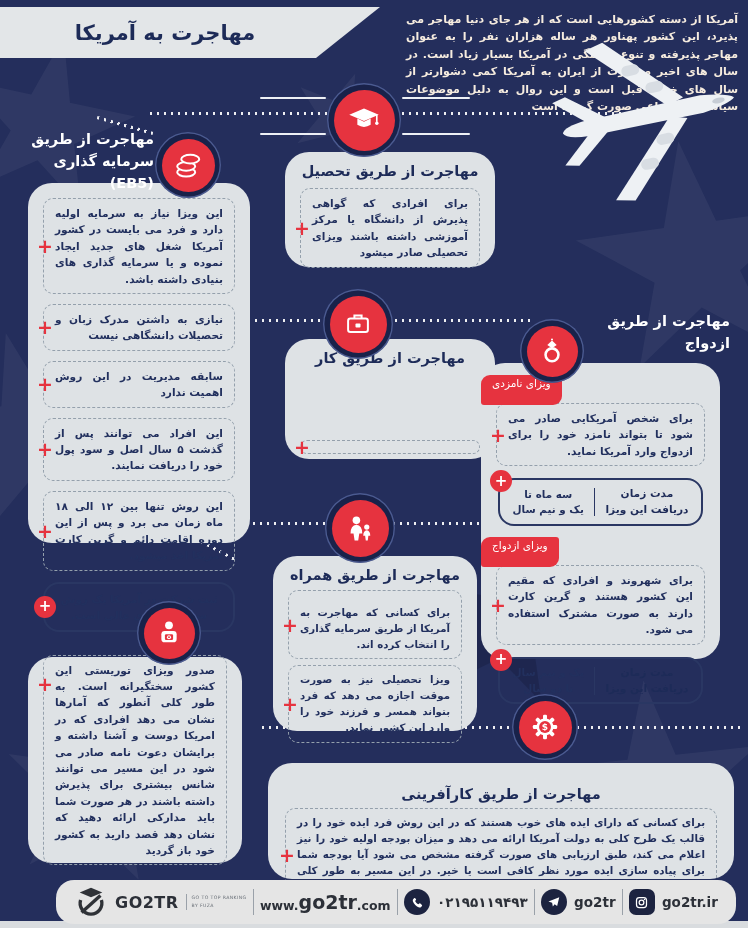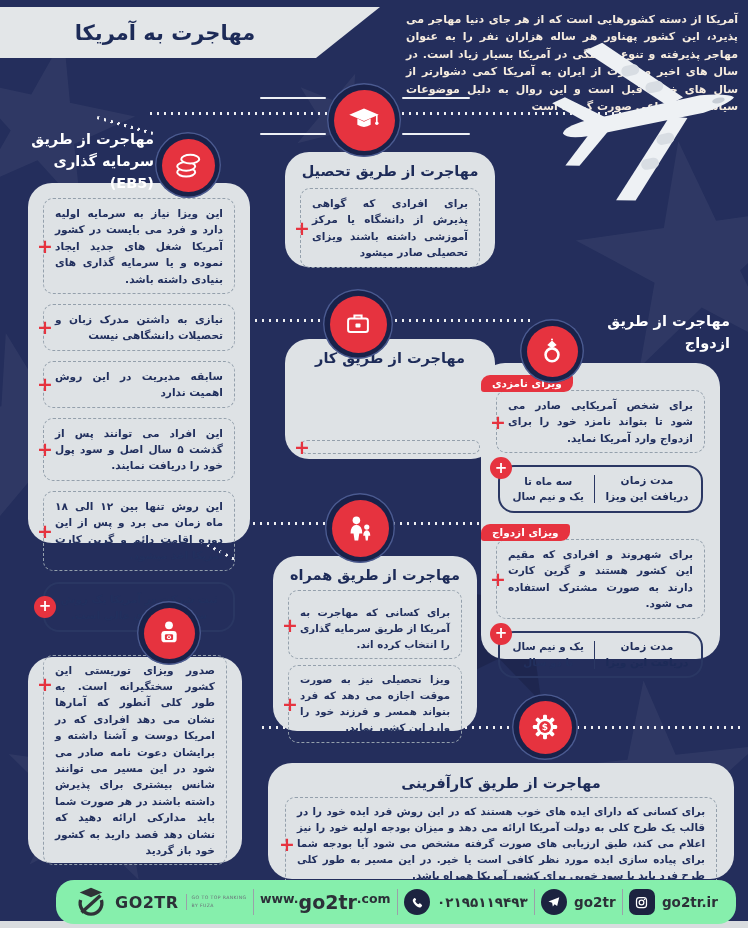--- a/index.html
+++ b/index.html
@@ -36,37 +36,37 @@
   
   .card{position:absolute;background:#dee2e5;border-radius:24px;z-index:4;display:flex;flex-direction:column;justify-content:space-between;}
   .ctitle{direction:rtl;text-align:center;color:#1d2b58;font-weight:bold;font-size:14.5px;padding:11px 10px 4px;}
   .ditem{position:relative;border:1.6px dashed #94a0ac;border-radius:10px;margin:5px 15px;padding:6px 11px;}
   .ditem .itext{margin:0;direction:rtl;text-align:justify;color:#22305e;font-size:10.6px;line-height:1.55;font-weight:bold;}
   .plus{position:absolute;left:-7px;top:50%;transform:translateY(-50%);color:#e6333f;font-size:19px;font-weight:bold;line-height:1;text-shadow:0 0 2px #dee2e5;}
   .solidbox{position:relative;border:2px solid #2a3763;border-radius:16px;margin:6px 15px;padding:7px 12px;}
   .solidbox .itext{margin:0;direction:rtl;text-align:center;color:#22305e;font-size:10.6px;line-height:1.55;font-weight:bold;}
   .circle-plus{position:absolute;width:22px;height:22px;background:#e6333f;border-radius:50%;color:#fff;font-size:15px;font-weight:bold;display:flex;align-items:center;justify-content:center;line-height:1;}
   .outside-title{position:absolute;direction:rtl;color:#fff;font-weight:bold;font-size:14.5px;line-height:1.5;white-space:pre-line;text-align:right;z-index:5;}
-  .pill{align-self:flex-start;margin:4px 18px -7px 0;background:#e6333f;color:#fff;direction:rtl;font-size:10.5px;font-weight:bold;padding:2px 11px 3px;border-radius:9px 3px 9px 3px;z-index:2;}
+  .pill{align-self:flex-start;margin:4px 18px -7px 0;background:#e6333f;color:#fff;direction:rtl;font-size:10.5px;font-weight:normal;padding:2px 11px 16px;border-radius:9px 3px 9px 3px;z-index:2;}
   .duration{position:relative;border:2px solid #2a3763;border-radius:16px;margin:7px 17px;padding:6px 8px;display:flex;direction:rtl;align-items:center;justify-content:center;gap:10px;}
   .duration .dlabel{color:#1d2b58;font-size:10.6px;font-weight:bold;text-align:center;white-space:pre-line;line-height:1.5;}
   .duration .dsep{width:1.6px;height:28px;background:#2a3763;}
   .duration .dvalue{color:#22305e;font-size:10.4px;font-weight:bold;text-align:center;white-space:pre-line;line-height:1.5;}
 
   
   .footer-strip{position:absolute;left:0;bottom:0;width:748px;height:7px;background:#d9dcdf;}
   .footer-bar{
-    position:absolute;left:56px;top:880px;width:680px;height:44px;background:#86efac;border-radius:18px;
+    position:absolute;left:56px;top:880px;width:680px;height:44px;background:#e5e5e5;border-radius:18px;
     display:flex;align-items:center;justify-content:space-between;padding:0 18px;z-index:8;
   }
   .fgroup{display:flex;align-items:center;gap:7px;}
   .fdivider{width:1px;height:26px;background:#9aa1a9;}
   .brand-name{color:#2c3038;font-size:16px;font-weight:bold;letter-spacing:.5px;}
   .brand-tag{color:#6a7078;font-size:4.6px;white-space:pre-line;line-height:1.7;border-left:1px solid #9aa1a9;padding-left:5px;letter-spacing:.4px;}
-  .site{direction:ltr;color:#2c3038;font-size:12.5px;font-weight:bold;display:flex;align-items:flex-start;}
+  .site{direction:ltr;color:#2c3038;font-size:12.5px;font-weight:bold;display:flex;align-items:flex-end;}
   .site .big{font-size:19px;font-weight:bold;}
   .contact-text{color:#2c3038;font-size:13.5px;font-weight:bold;direction:ltr;}
   .roundicon{width:26px;height:26px;border-radius:50%;background:#1c2340;display:flex;align-items:center;justify-content:center;}
 </style>
 </head>
 <body>
 
 <div class="stage">
 
   <div class="star light" style="left:-45px;top:35px;width:180px;height:180px;transform:rotate(12deg);"></div>
@@ -257,21 +257,21 @@
         <circle cx="20" cy="11" r="4.6" fill="#fff"></circle>
         <rect x="11" y="17.5" width="18" height="13.5" rx="4" fill="#fff"></rect>
         <rect x="15.2" y="21.5" width="9.6" height="6.8" rx="1.4" fill="#e6333f"></rect>
         <circle cx="20" cy="24.9" r="2.4" fill="#fff"></circle>
         <circle cx="20" cy="24.9" r="1.1" fill="#e6333f"></circle>
       </svg>
     </div>
   </div>
 
   <div class="card" style="left:268px;top:763px;width:466px;height:116px;">
-    <div class="ctitle" style="padding-top:12px;">مهاجرت از طریق کارآفرینی</div>
+    <div class="ctitle" style="padding-top:23px;">مهاجرت از طریق کارآفرینی</div>
     <div class="ditem" style="margin:2px 17px;">
       <span class="plus">+</span>
       <p class="itext" style="font-size:10.3px;">برای کسانی که دارای ایده های خوب هستند که در این روش فرد ایده خود را در قالب یک طرح کلی به دولت آمریکا ارائه می دهد و میزان بودجه اولیه خود را نیز اعلام می کند، طبق ارزیابی های صورت گرفته مشخص می شود آیا بودجه شما برای پیاده سازی ایده مورد نظر کافی است یا خیر. در این مسیر به طور کلی طرح فرد باید با سود خوبی برای کشور آمریکا همراه باشد.</p>
     </div>
   </div>
   <div class="badge" style="left:512px;top:694px;width:66px;height:66px;">
     <div class="badge-inner">
       <svg width="36" height="36" viewBox="0 0 40 40">
         <g fill="#fff">
           <rect x="17.8" y="6.5" width="4.4" height="6" rx="1.4" transform="rotate(0 20 20)"></rect>

